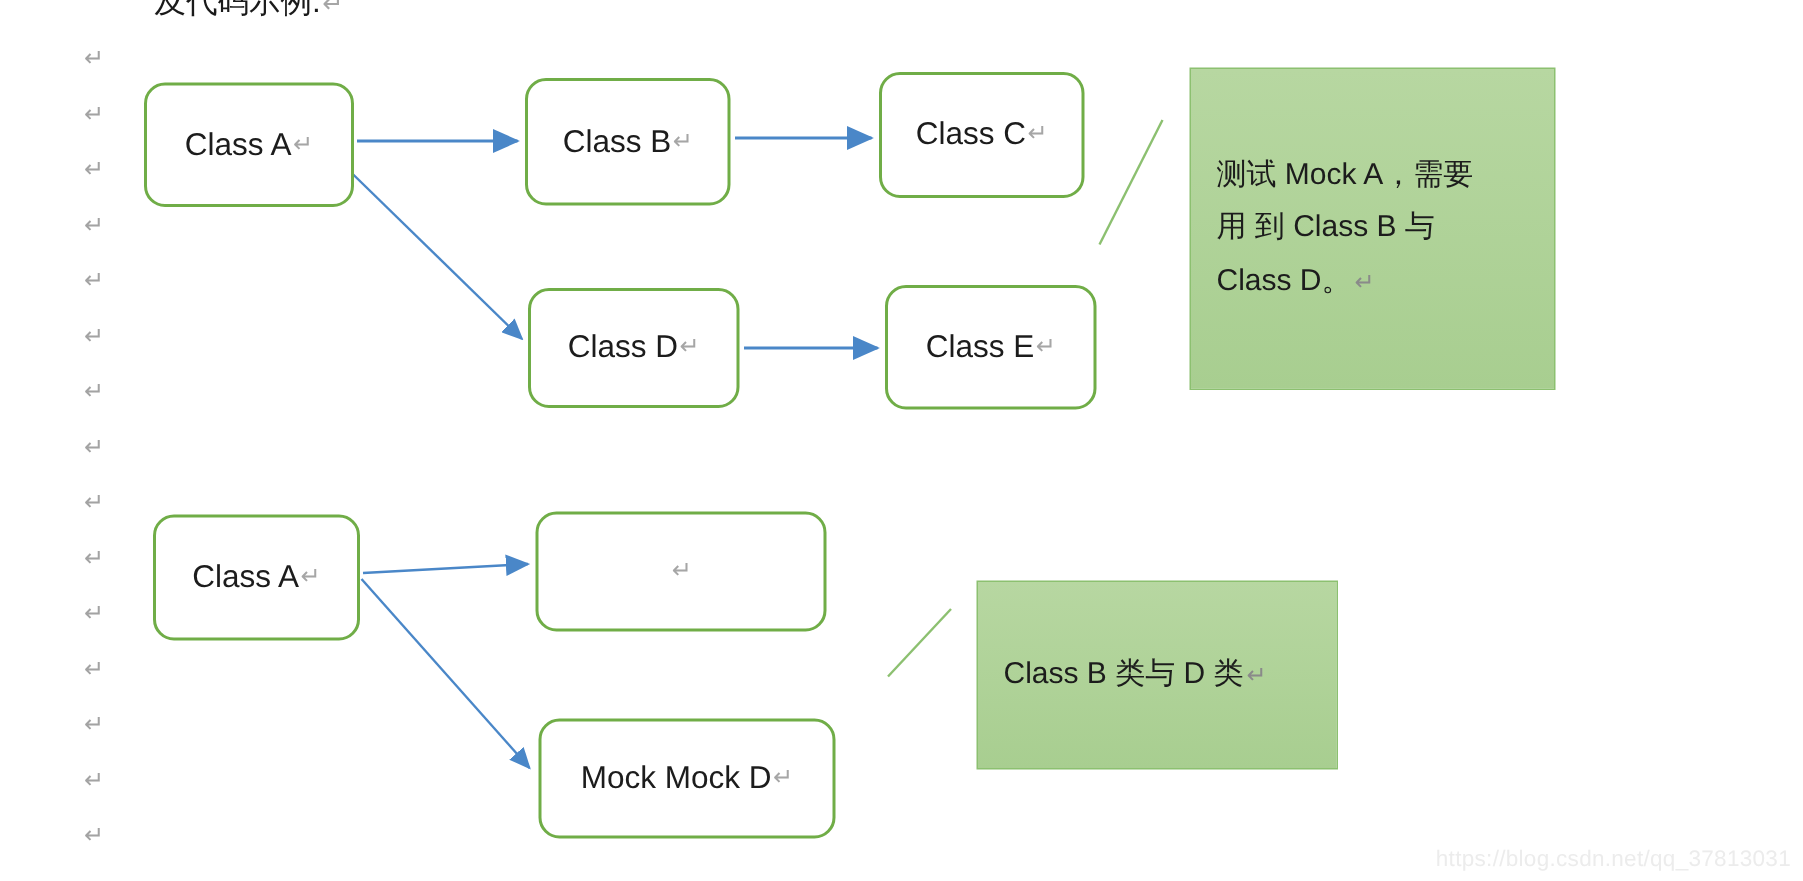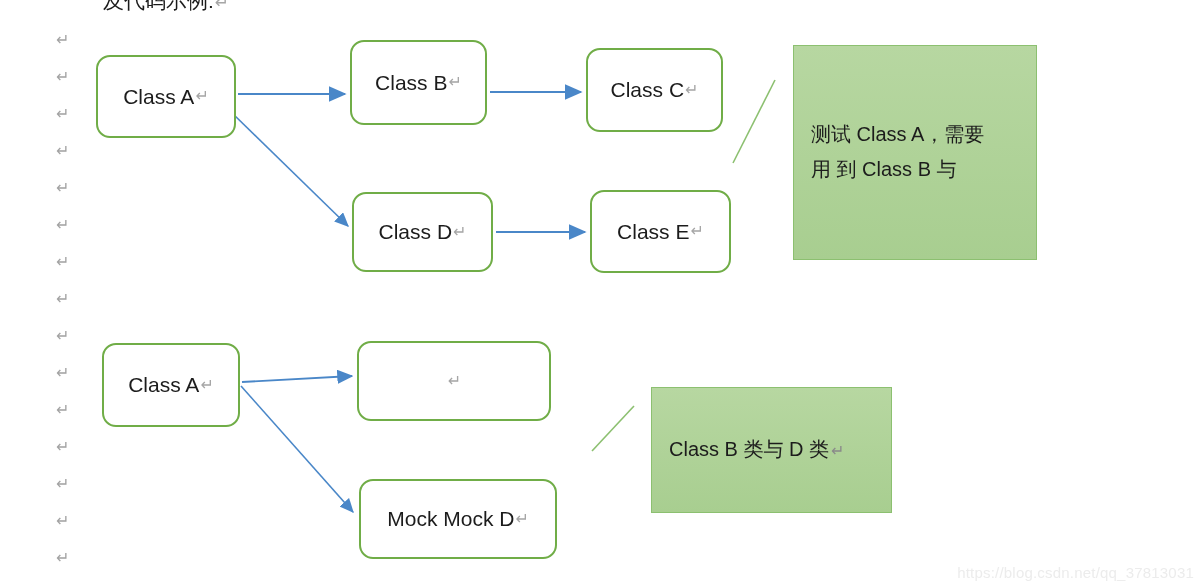--- a/index.html
+++ b/index.html
@@ -169,21 +169,21 @@
 
     <line x1="733" y1="163" x2="775" y2="80" stroke="#8cc070" stroke-width="1.6"></line>
     <line x1="592" y1="451" x2="634" y2="406" stroke="#8cc070" stroke-width="1.6"></line>
   </svg>
 
   <div class="node" style="left:96px; top:55px; width:140px; height:83px;">
     <span>Class A</span>
       <span class="pilcrow">↵</span>
   </div>
 
-  <div class="node" style="left:350px; top:40px; width:137px; height:85px;">
+  <div class="node" style="left:350px; top:52px; width:137px; height:85px;">
     <span>Class B</span>
       <span class="pilcrow">↵</span>
   </div>
 
   <div class="node" style="left:586px; top:48px; width:137px; height:84px;">
     <span>Class C</span>
       <span class="pilcrow">↵</span>
   </div>
 
   <div class="node" style="left:352px; top:192px; width:141px; height:80px;text-align:center;">
@@ -191,22 +191,25 @@
       <span class="pilcrow">↵</span>
   </div>
 
   <div class="node" style="left:590px; top:190px; width:141px; height:83px;">
     <span>Class E</span>
       <span class="pilcrow">↵</span>
   </div>
 
   <div class="callout" style="left:793px; top:45px; width:244px; height:215px;">
     <div class="callout-text">
-      <div>测试 Class A，需要</div>
+      <div>测试 Mock A，需要</div>
       <div>用 到 Class B 与</div>
+      <div style="text-align:left;">
+        <span>Class D。</span><span class="pilcrow">↵</span>
+      </div>
     </div>
   </div>
 
   <div class="node" style="left:102px; top:343px; width:138px; height:84px;">
     <span>Class A</span>
       <span class="pilcrow">↵</span>
   </div>
 
   <div class="node" style="left:357px; top:341px; width:194px; height:80px;">
       <span class="pilcrow">↵</span>

